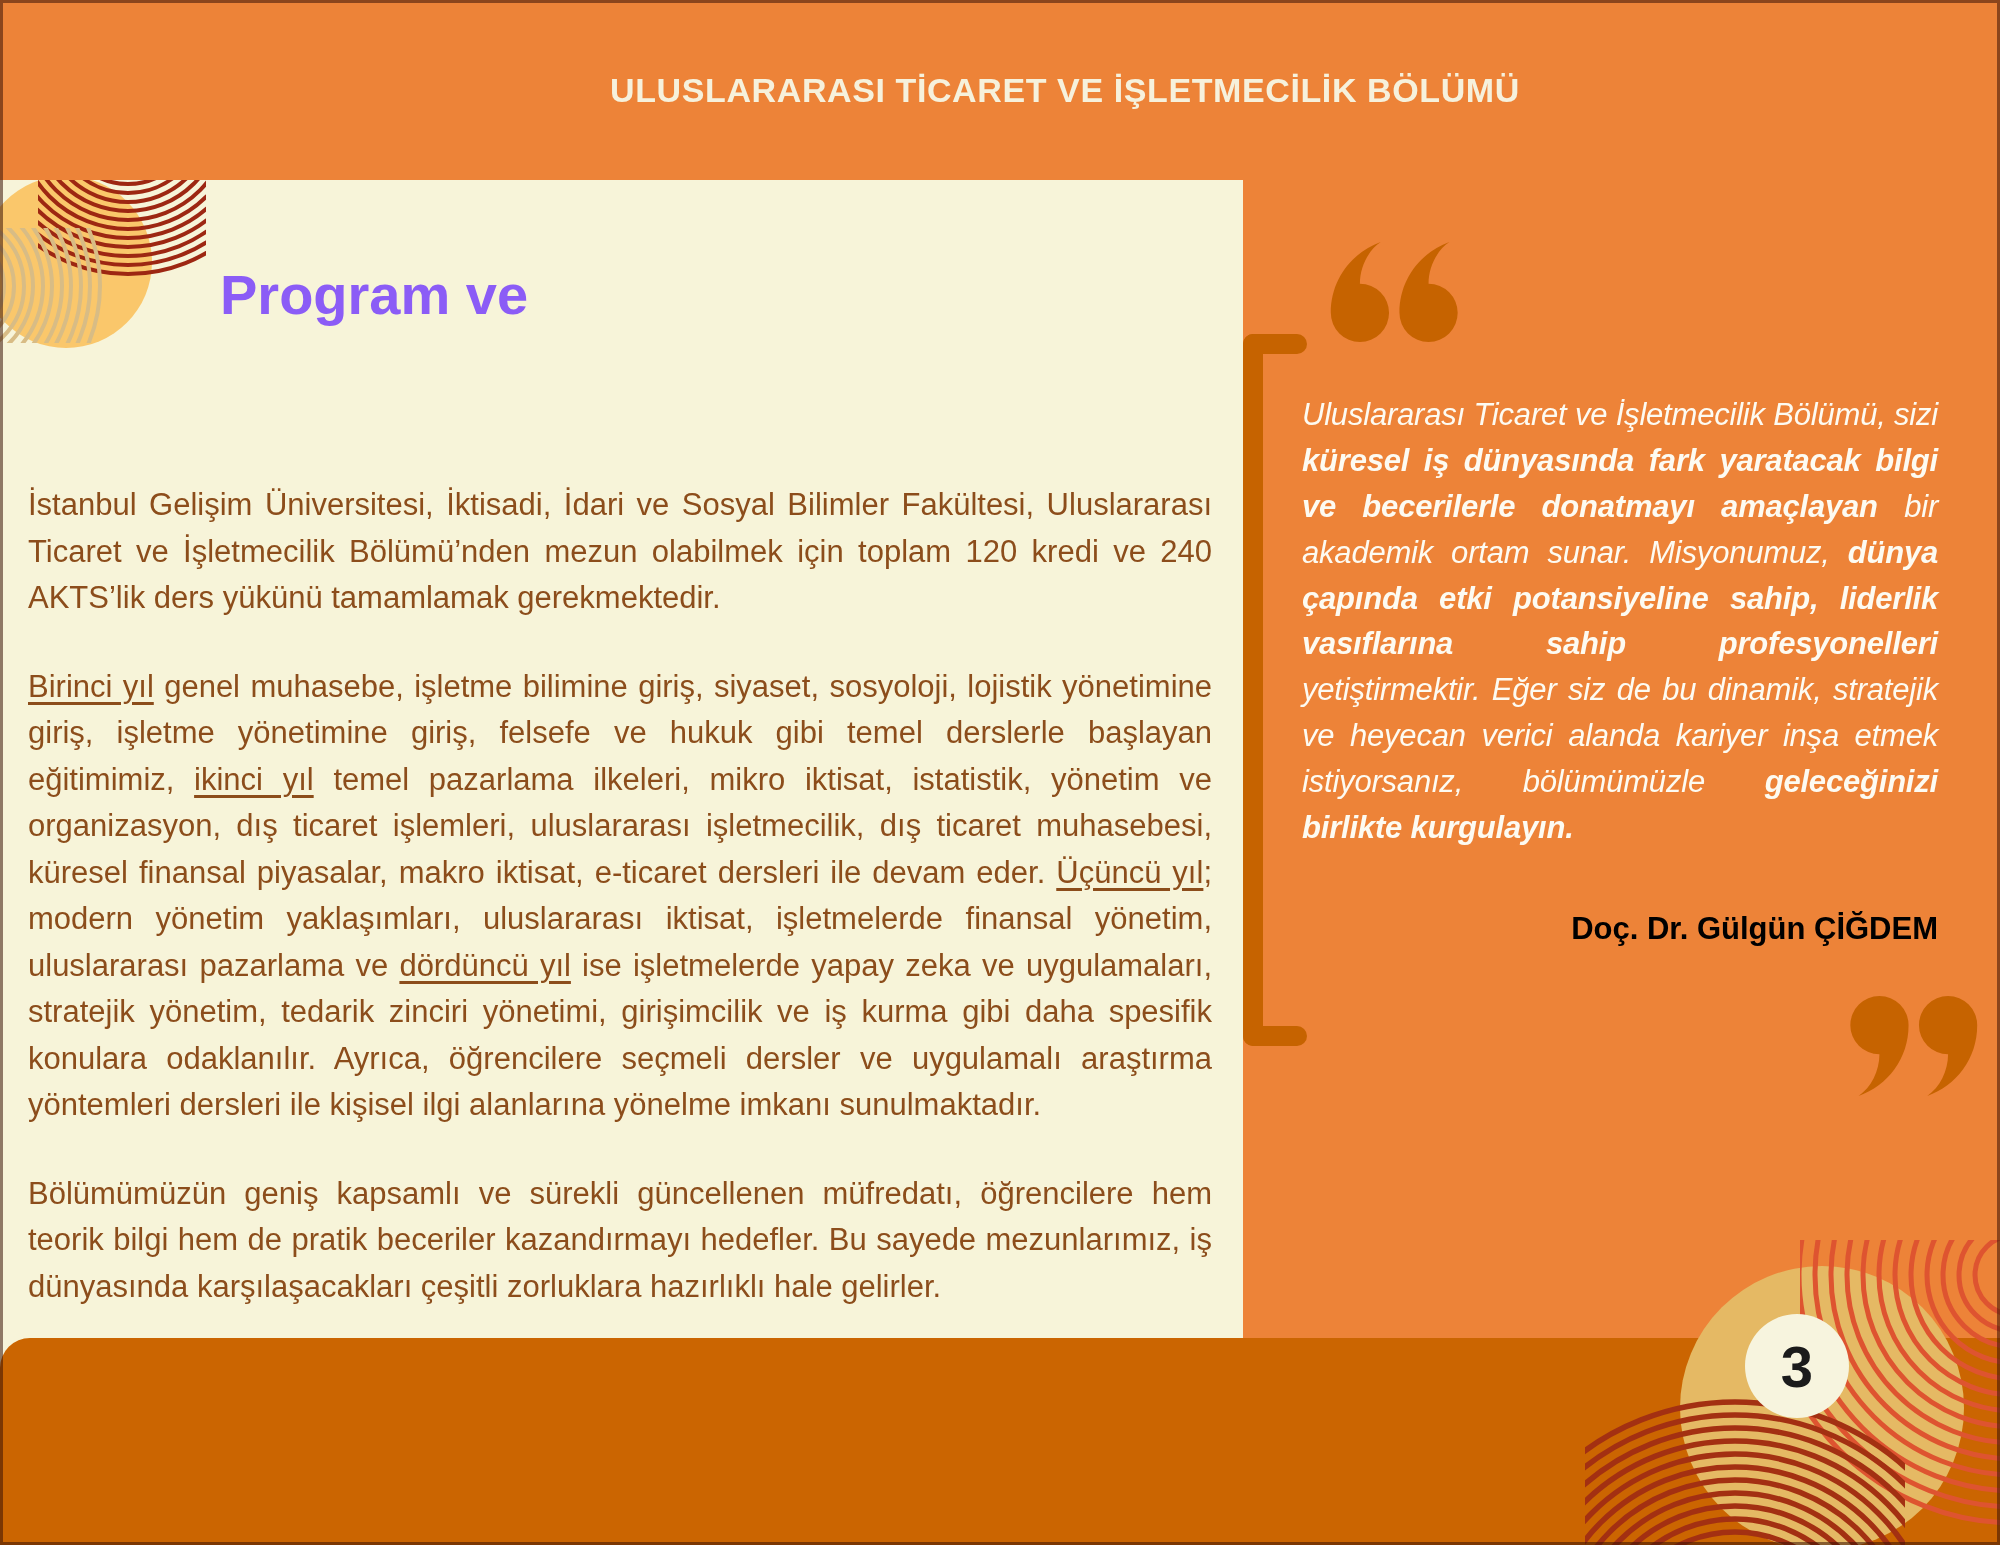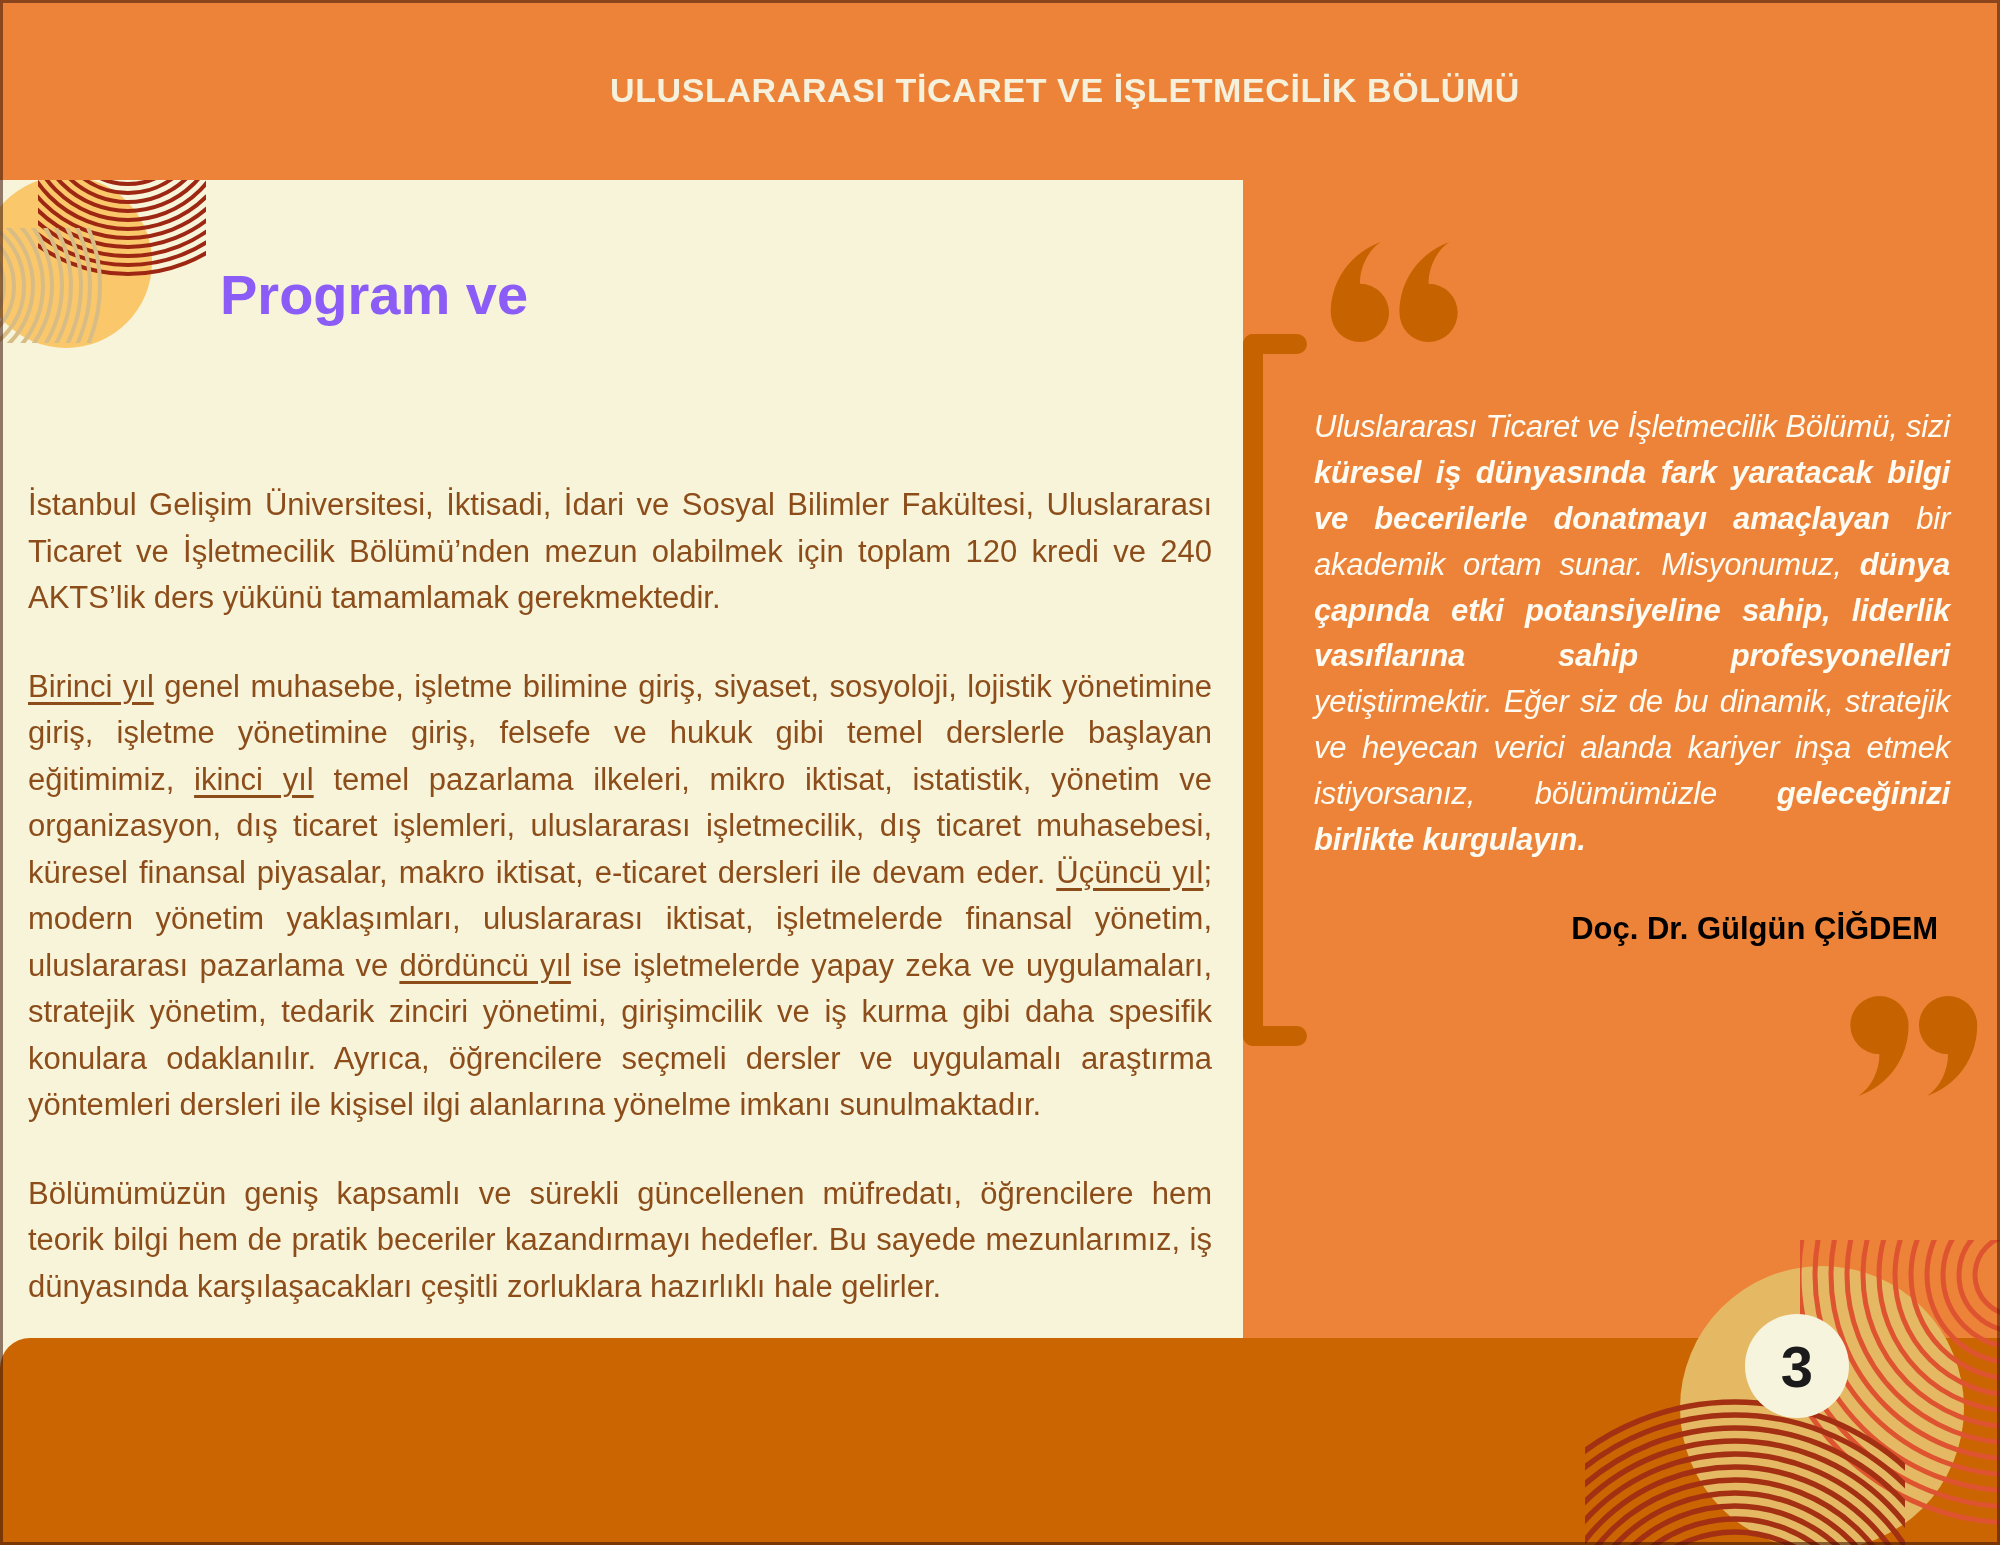--- a/index.html
+++ b/index.html
@@ -24,21 +24,21 @@
     font-size:31px;line-height:1.5;color:#8C4D1B;text-align:justify;margin-top:10px;}
   .bodytext p{margin:0 0 42px 0;}
   .yr{font-weight:400;text-decoration:underline;text-decoration-thickness:2.5px;text-underline-offset:5px;}
 
   
   .bq{position:absolute;background:#C66300;border-radius:11px;z-index:3;}
   .bq-v{left:1243px;top:334px;width:20px;height:712px;}
   .bq-t{left:1243px;top:334px;width:64px;height:20px;}
   .bq-b{left:1243px;top:1026px;width:64px;height:20px;}
   .qmark{position:absolute;z-index:3;}
-  .quote-text{position:absolute;left:1302px;top:392px;width:636px;z-index:3;margin:12px;
+  .quote-text{position:absolute;left:1302px;top:392px;width:636px;z-index:3;margin:0;
     font-size:31px;line-height:1.48;font-style:italic;color:#FDFBF2;
     text-align:justify;letter-spacing:-.2px;}
   .quote-text b{font-weight:700;}
   .attribution{position:absolute;left:1302px;top:906px;width:636px;z-index:3;
     text-align:right;font-size:31px;line-height:1.5;font-weight:700;color:#000000;}
 
   
   .bottombar{position:absolute;left:0;top:1338px;width:2000px;height:207px;
     background:#CB6501;border-top-left-radius:30px;z-index:2;}
   .tan-circle{position:absolute;left:1680px;top:1266px;width:284px;height:284px;

